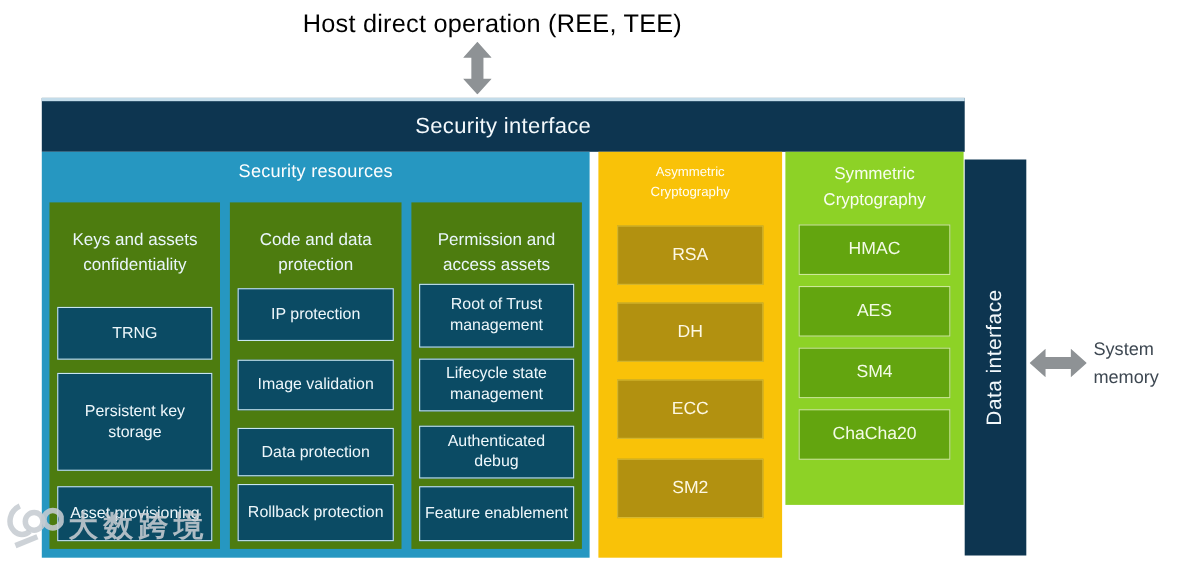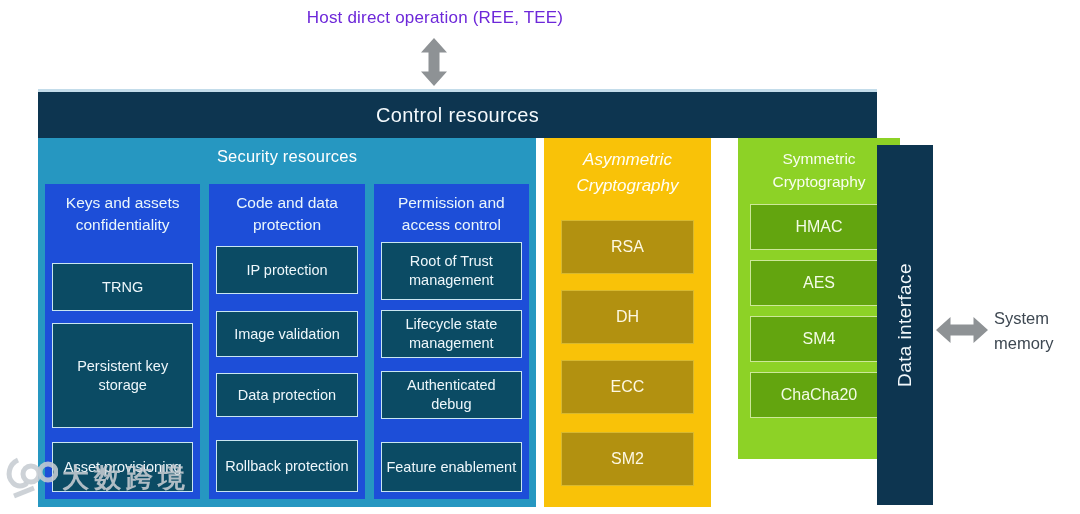--- a/index.html
+++ b/index.html
@@ -5,21 +5,21 @@
   * { margin:0; padding:0; box-sizing:border-box; }
   html,body { background:#ffffff; }
   body { font-family:"Liberation Sans", sans-serif; }
   .canvas {
     position:relative; width:1080px; height:514px; background:#ffffff; overflow:hidden;
   }
 
   
   .host-label {
     position:absolute; left:250px; top:8px; width:370px;
-    text-align:center; font-size:17px; color:#6d28d9; letter-spacing:0.2px;
+    text-align:right; font-size:23px; color:#000000; letter-spacing:0.2px;
   }
   .v-arrow { position:absolute; left:421px; top:38px; }
 
   
   .control-bar {
     position:absolute; left:38px; top:89px; width:839px; height:49px;
     background:#0d3550; border-top:3px solid #c3dcea;
     display:flex; align-items:center; justify-content:center;
     color:#f4f9fc; font-size:20px; letter-spacing:0.3px;
   }
@@ -27,21 +27,21 @@
   
   .security-section {
     position:absolute; left:38px; top:138px; width:498px; height:369px;
     background:#2697c1;
   }
   .security-title {
     padding-top:9px; text-align:center; color:#fefefe; font-size:16.5px; letter-spacing:0.2px;
   }
   .panels { position:absolute; left:7px; right:7px; top:46px; bottom:8px; display:flex; gap:9px; }
   .panel {
-    flex:1; background:#1d4ed8; display:flex; flex-direction:column; padding:4px 7px 7px;
+    flex:1; background:#4d7c0f; display:flex; flex-direction:column; padding:20px 7px 7px;
   }
   .panel-title {
     min-height:52px; display:flex; align-items:center; justify-content:center;
     text-align:center; color:#eaf6fb; font-size:15.5px; line-height:1.45; flex-shrink:1;
   }
   .sec-box {
     background:#0b4b64; border:1.5px solid #c9e6f1; color:#eef7fb;
     display:flex; align-items:center; justify-content:center; text-align:center;
     font-size:14.5px; line-height:1.3; flex-shrink:0; padding:2px 4px;
   }
@@ -56,34 +56,34 @@
   .b-lsm  { height:48px; margin-top:10px; }
   .b-ad   { height:48px; margin-top:13px; }
   .b-fe   { height:50px; margin-top:auto; }
 
   
   .asym-section {
     position:absolute; left:544px; top:138px; width:167px; height:369px;
     background:#f9c208; display:flex; flex-direction:column; padding:0 17px 14px;
   }
   .asym-title {
-    margin-top:9px; text-align:center; color:#fffef6; font-size:17px; line-height:1.5;font-style:italic;
+    margin-top:9px; text-align:center; color:#fffef6; font-size:12px; line-height:1.5;
   }
   .asym-box {
     height:54px; background:#b29110; border:1px solid #d8b92f; color:#fdf8e3;
     display:flex; align-items:center; justify-content:center; text-align:center;
     font-size:16px; flex-shrink:0;
   }
   .asym-box.first { margin-top:22px; }
   .asym-box.g16 { margin-top:16px; }
   .asym-box.g18 { margin-top:18px; }
 
   
   .sym-section {
-    position:absolute; left:738px; top:138px; width:162px; height:321px;
+    position:absolute; left:714px; top:138px; width:162px; height:321px;
     background:#8dd226; display:flex; flex-direction:column; padding:0 12px 12px;
   }
   .sym-title {
     margin-top:9px; text-align:center; color:#f8fdef; font-size:15.5px; line-height:1.5;
   }
   .sym-box {
     height:46px; background:#63a50f; border:1.5px solid #cde899; color:#f3fbe6;
     display:flex; align-items:center; justify-content:center; text-align:center;
     font-size:16px; flex-shrink:0; margin-top:10px;
   }
@@ -119,21 +119,21 @@
 
 <div class="canvas">
 
   <div class="host-label">Host direct operation (REE, TEE)</div>
 
   <svg class="v-arrow" width="26" height="48" viewBox="0 0 26 48">
     <path d="M13 0 L26 14.5 L18.5 14.5 L18.5 33.5 L26 33.5 L13 48 L0 33.5 L7.5 33.5 L7.5 14.5 L0 14.5 Z" fill="#8e9295"></path>
   </svg>
 
   <div class="control-bar">
-    <span>Control resources</span>
+    <span>Security interface</span>
   </div>
 
   <div class="security-section">
     <div class="security-title">Security resources</div>
     <div class="panels">
 
       <div class="panel">
         <div class="panel-title">Keys and assets confidentiality</div>
         <div class="sec-box b-trng">TRNG</div>
         <div class="sec-box b-pks">Persistent key storage</div>
@@ -142,21 +142,21 @@
 
       <div class="panel">
         <div class="panel-title">Code and data protection</div>
         <div class="sec-box b-ip">IP protection</div>
         <div class="sec-box b-iv">Image validation</div>
         <div class="sec-box b-dp">Data protection</div>
         <div class="sec-box b-rp">Rollback protection</div>
       </div>
 
       <div class="panel">
-        <div class="panel-title">Permission and access control</div>
+        <div class="panel-title">Permission and access assets</div>
         <div class="sec-box b-rot">Root of Trust management</div>
         <div class="sec-box b-lsm">Lifecycle state management</div>
         <div class="sec-box b-ad">Authenticated debug</div>
         <div class="sec-box b-fe">Feature enablement</div>
       </div>
 
     </div>
   </div>
 
   <div class="asym-section">

